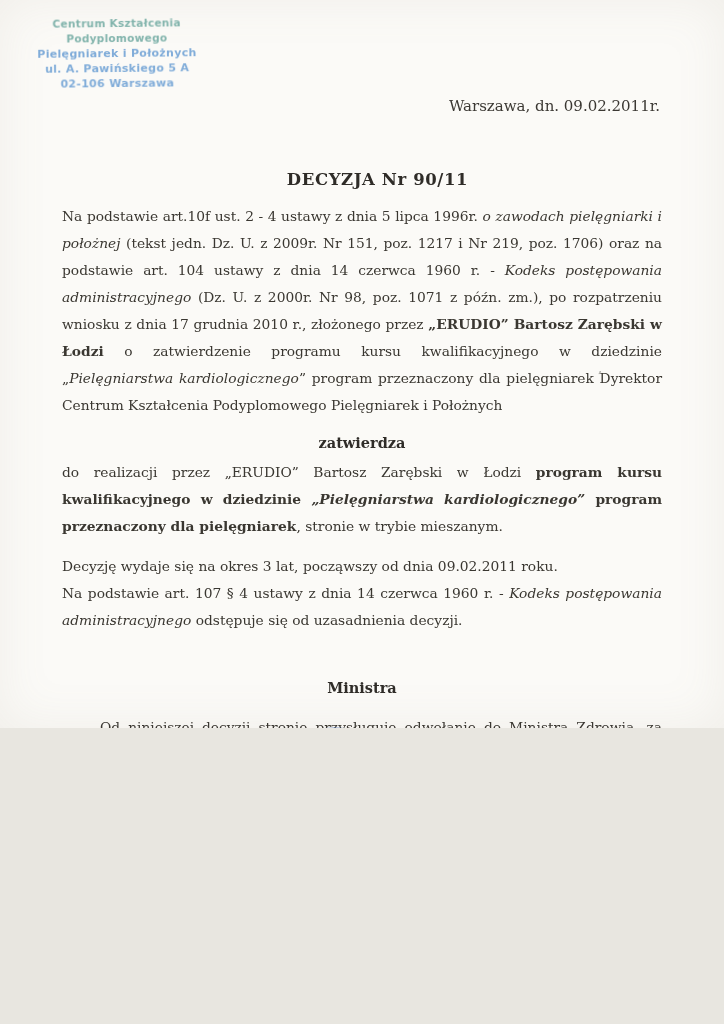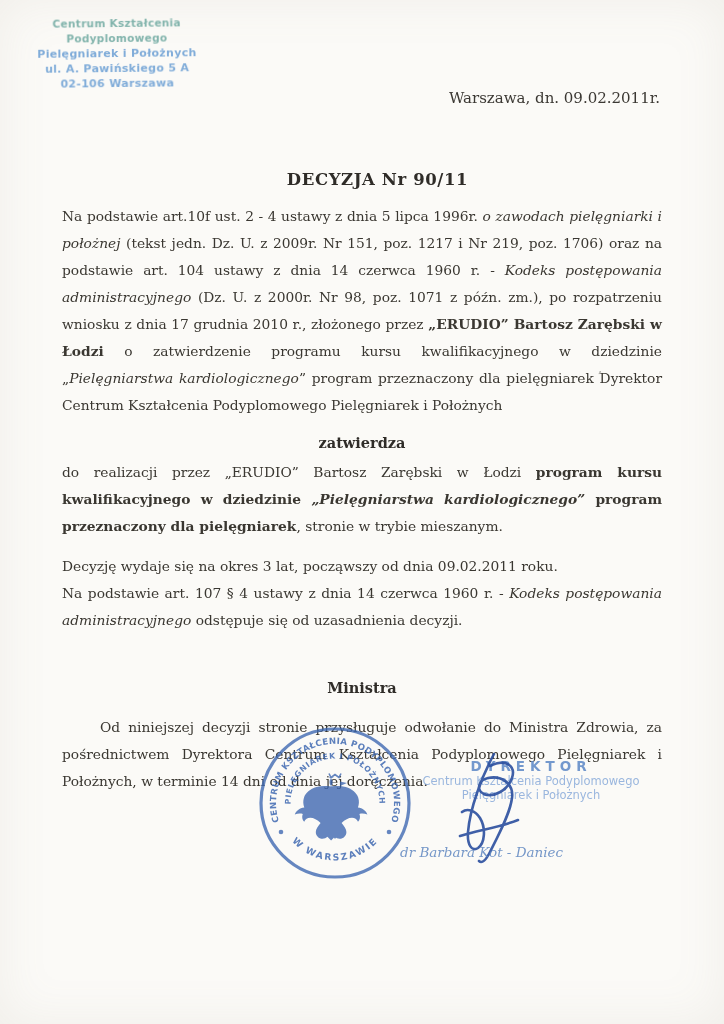--- a/index.html
+++ b/index.html
@@ -1,30 +1,30 @@
 <!DOCTYPE html>
 <html lang="pl"><head>
 <meta charset="utf-8">
 <style>
   html,body{margin:0;padding:0;background:#e8e6e0;}
   .page{
-    position:relative;width:724px;height:1024px;background:#fbfaf7;
+    position:relative;width:724px;height:728px;background:#fbfaf7;
     font-family:"DejaVu Serif", serif;color:#38352f;overflow:hidden;
     box-shadow:inset 0 0 50px rgba(150,140,120,0.10);
   }
   
   .addr-stamp{
     position:absolute;left:10px;top:16px;width:214px;text-align:center;
     font-family:"DejaVu Sans", sans-serif;font-weight:bold;
     transform:rotate(-0.6deg);filter:blur(0.4px);
   }
   .addr-line{font-size:11px;line-height:15px;color:#6b9fd4;opacity:.85;letter-spacing:.3px;}
   .addr-line.first{color:#64a39a;font-size:10.5px;opacity:.8;}
   
-  .dateline{position:absolute;right:64px;top:89px;font-size:15px;color:#3b3833;}
+  .dateline{position:absolute;right:64px;top:97px;font-size:15px;color:#3b3833;}
   
   .doc-title{position:absolute;left:0;right:0;top:170px;text-align:center;
     font-size:16.5px;font-weight:bold;letter-spacing:.6px;color:#2f2c28;padding-left:31px;}
   
   .bodycol{position:absolute;left:62px;width:600px;top:203px;}
   .para{margin:0;font-size:13.8px;line-height:27px;text-align:justify;text-align-last:left;color:#3a3731;}
   .para .it{font-style:italic;}
   .para .b{font-weight:bold;}
   .para .bi{font-weight:bold;font-style:italic;}
   .indent{text-indent:38px;}

